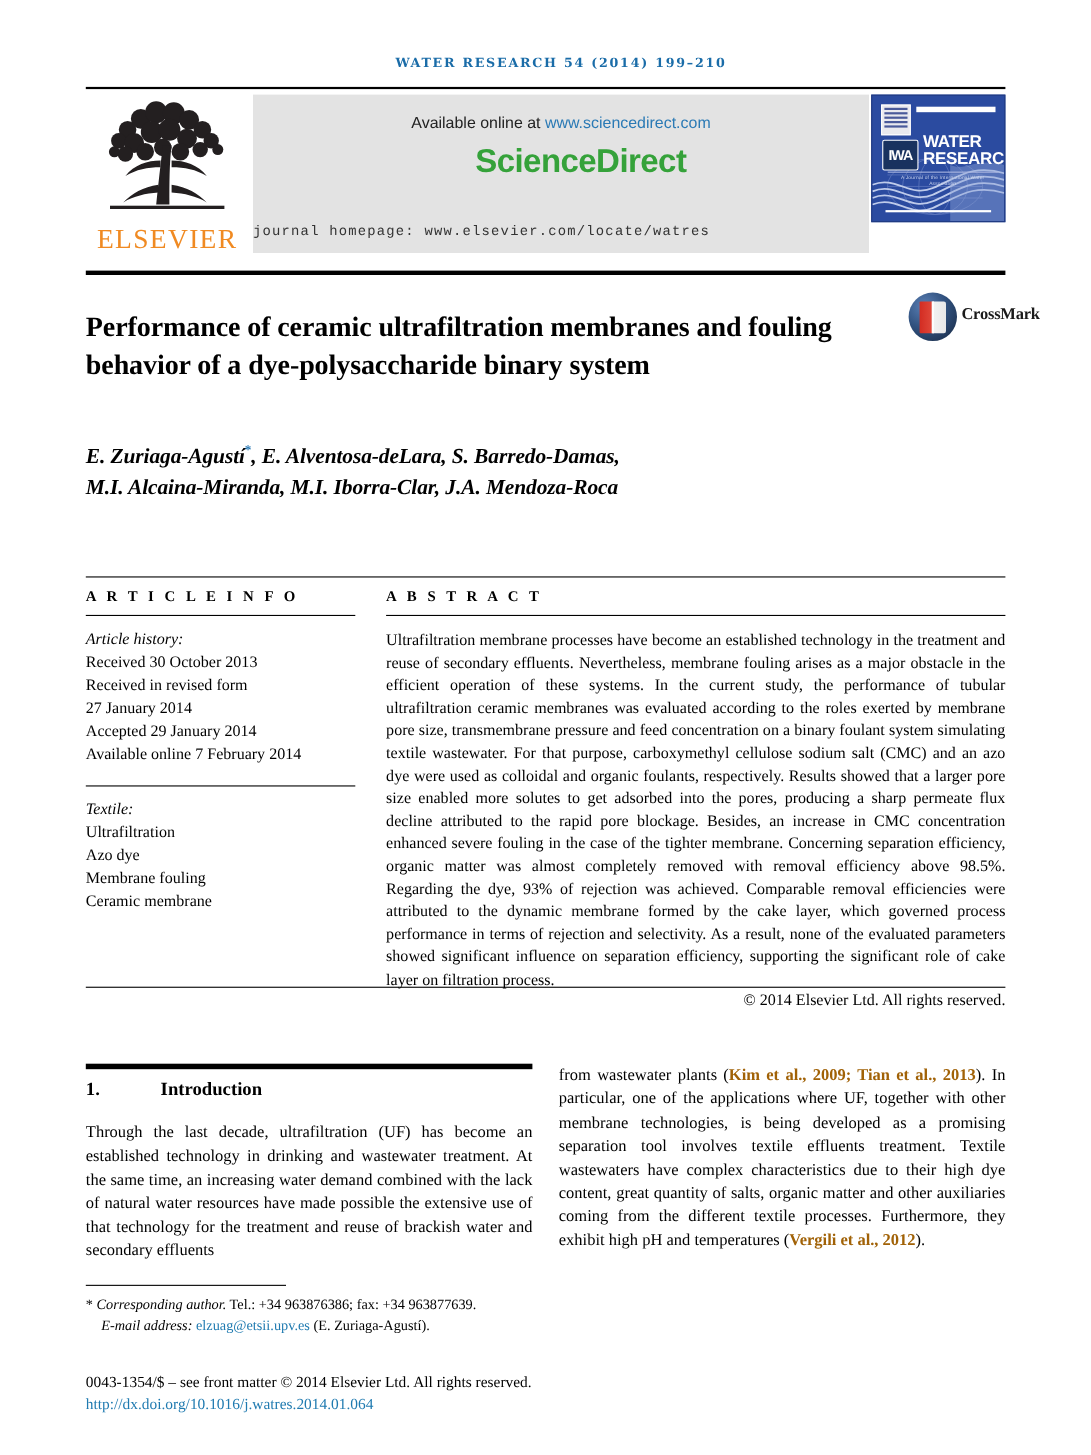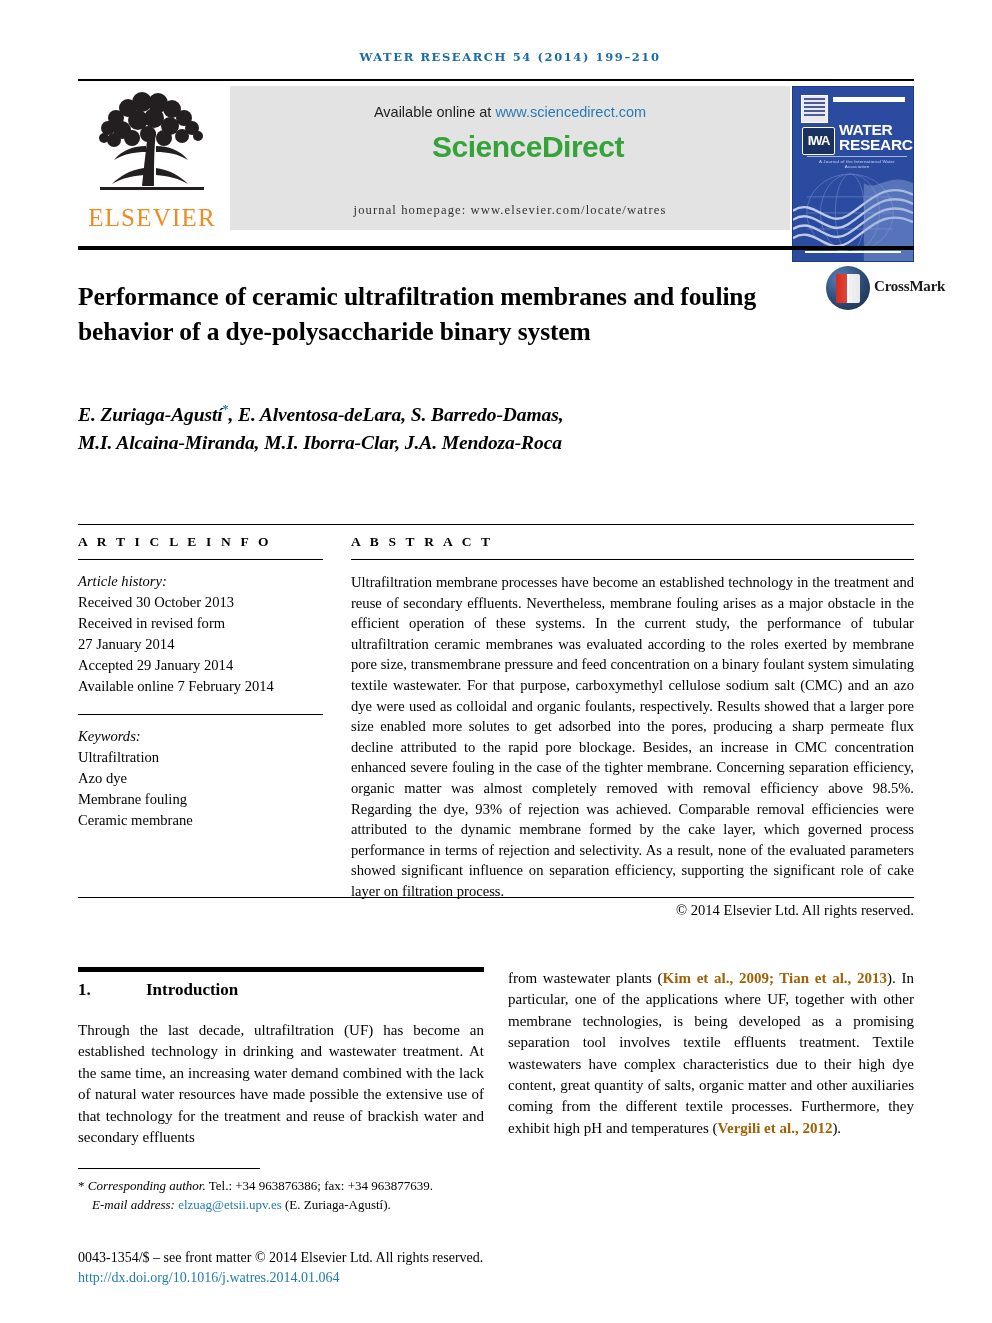--- a/index.html
+++ b/index.html
@@ -98,33 +98,33 @@
     font-family: "Liberation Sans", sans-serif;
     font-weight: bold;
     font-size: 30px;
     color: #35a23a;
     letter-spacing: -0.5px;
     padding-left: 36px;
   }
   .sd-home {
     position: absolute;
     bottom: 12px; left: 0; right: 0;
-    text-align: center;
-    font-family: Liberation Serif, serif;
+    text-align: left;
+    font-family: Liberation Mono, monospace;
     font-size: 12.6px;
     color: #333;
     letter-spacing: 1.1px;
   }
 
   
   .cover {
     position: absolute;
     right: 0; top: 0;
     width: 122px;
-    height: 176px;
+    height: 116px;
     background: #2b4ba0;
     border: 1px solid #203a80;
     box-sizing: border-box;
     overflow: hidden;
   }
   .cover-inner { position:absolute; inset:0; }
   .cover-toprule {
     position:absolute; left: 40px; top: 10px; right: 8px; height: 5px; background:#fff;
   }
   .cover-issn {
@@ -486,21 +486,21 @@
     <div class="info-block">
       <div class="it">Article history:</div>
       <div>Received 30 October 2013</div>
       <div>Received in revised form</div>
       <div>27 January 2014</div>
       <div>Accepted 29 January 2014</div>
       <div>Available online 7 February 2014</div>
     </div>
     <div class="hr-mid"></div>
     <div class="info-block">
-      <div class="it">Keywords:</div>
+      <div class="it">Textile:</div>
       <div>Ultrafiltration</div>
       <div>Azo dye</div>
       <div>Membrane fouling</div>
       <div>Ceramic membrane</div>
     </div>
   </div>
 
   <div class="col-abs">
     <div class="sec-head">A B S T R A C T</div>
     <div class="hr-thin"></div>

